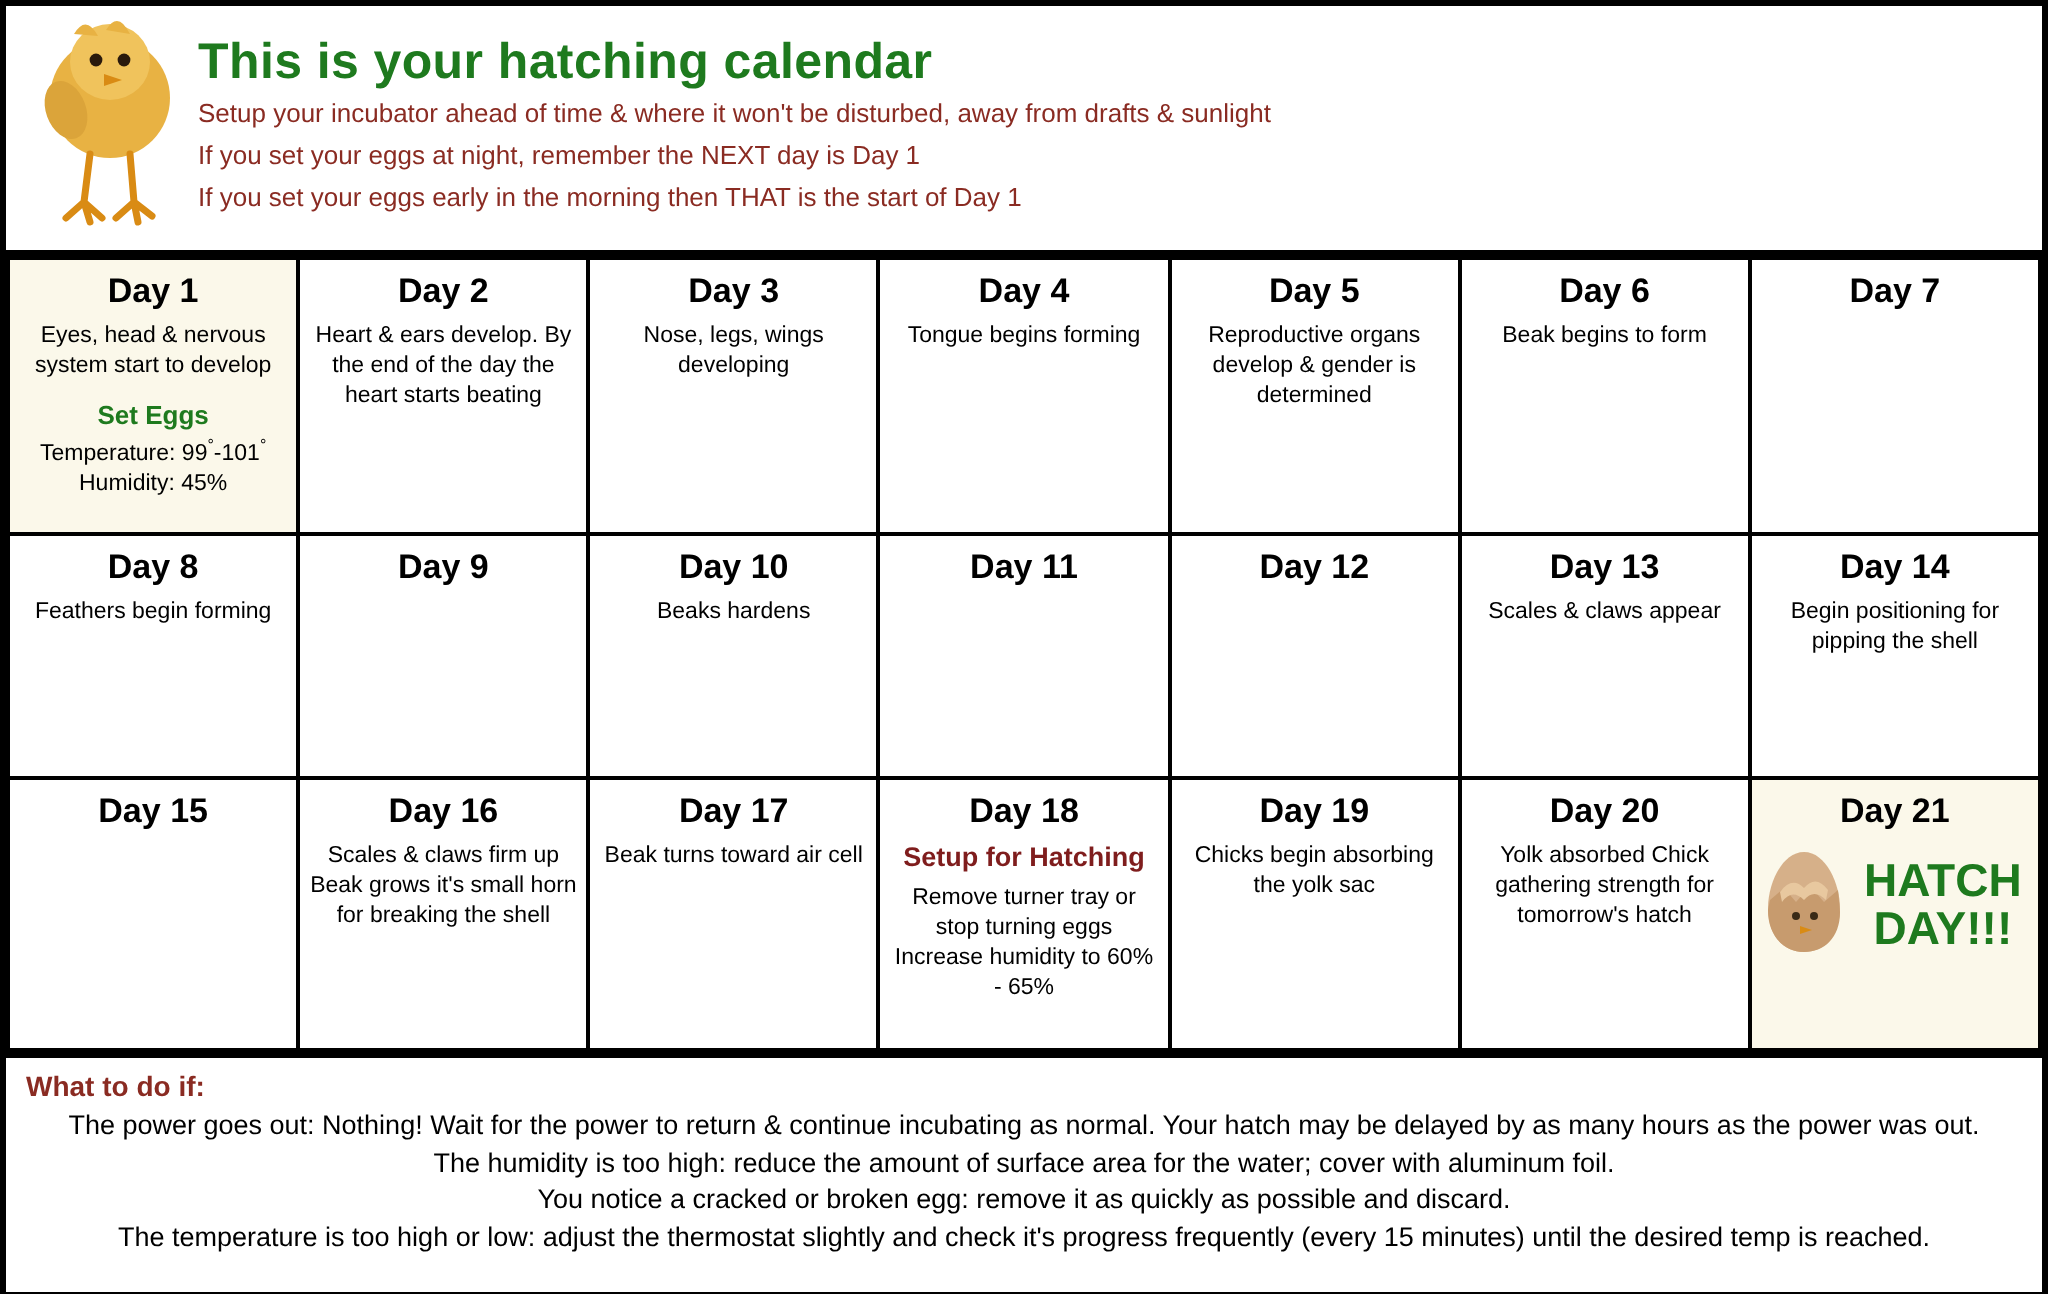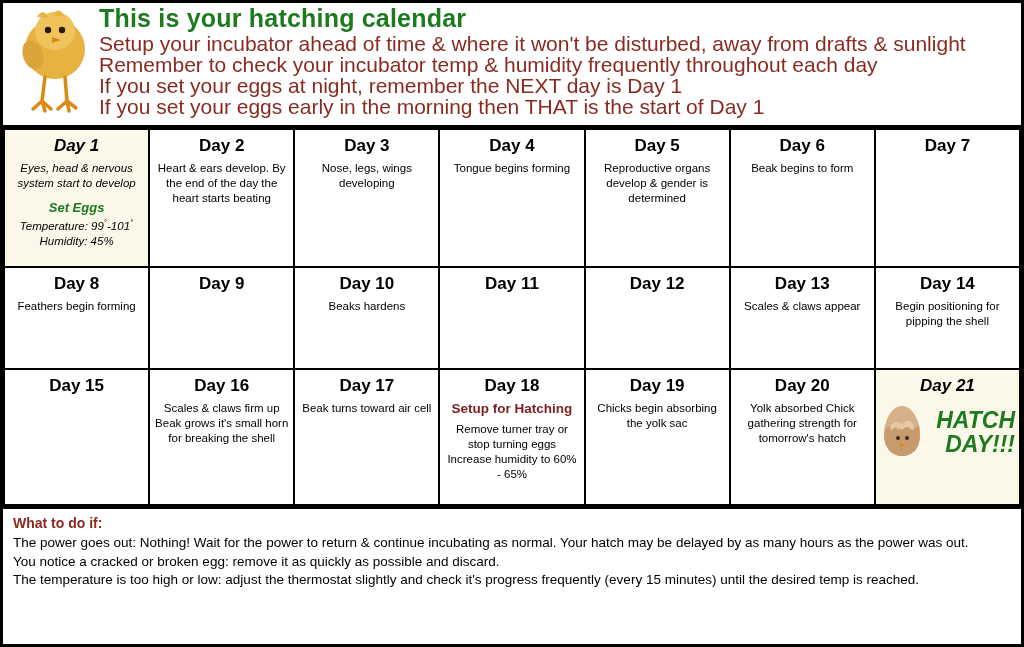--- a/index.html
+++ b/index.html
@@ -33,33 +33,33 @@
   }
   .chick {
     position: absolute;
     left: 6px;
     top: 2px;
     width: 92px;
     height: 118px;
   }
   .header-text {
     margin-left: 96px;
-    padding-top: 1px;
+    padding-top: 14px;
   }
   .head-title {
     color: #1e7a1e;
     font-size: 25px;
     font-weight: bold;
     letter-spacing: 0.2px;
     line-height: 28px;
     margin-bottom: 1px;
   }
   .head-line {
     color: #8a2b22;
-    font-size: 21px;
+    font-size: 13px;
     line-height: 21px;
     white-space: nowrap;
   }
   .happy {
     position: absolute;
     right: 12px;
     bottom: 4px;
     color: #8a2b22;
     font-size: 21px;
     font-weight: bold;
@@ -73,34 +73,34 @@
   }
   .calendar td {
     border: 2px solid #000;
     vertical-align: top;
     text-align: center;
     padding: 6px 4px 4px 4px;
     box-sizing: border-box;
     background: #fff;
   }
   .calendar tr.row1 td { height: 138px; }
-  .calendar tr.row2 td { height: 102px; }
+  .calendar tr.row2 td { height: 122px; }
   .calendar tr.row3 td { height: 136px; }
   .day-label {
     font-size: 17px;
     font-weight: bold;
     color: #000;
     margin-bottom: 5px;
   }
   .day-desc {
     font-size: 11.5px;
     color: #000;
     line-height: 15px;
   }
-  .cell-highlight { background: #fbf8ea !important; font-style: italic; }
+  .cell-highlight { background: #fbf8ea !important; }
   .set-eggs {
     margin-top: 9px;
     color: #1e7a1e;
     font-size: 13px;
     font-weight: bold;
   }
   .temp-line {
     font-size: 11.5px;
     line-height: 15px;
     color: #000;
@@ -118,21 +118,21 @@
     align-items: center;
     justify-content: center;
     gap: 4px;
     margin-top: 8px;
   }
   .hatch-text {
     color: #1e7a1e;
     font-size: 23px;
     font-weight: bold;
     line-height: 24px;
-    text-align: right;
+    text-align: center;
   }
   .egg {
     width: 44px;
     height: 56px;
     position: relative;
     flex: none;
   }
 
   
   .footer {
@@ -146,20 +146,21 @@
     font-size: 14px;
     font-weight: bold;
     color: #8a2b22;
     margin-bottom: 3px;
   }
   .footer-line {
     font-size: 13.5px;
     color: #000;
     line-height: 18.5px;
     white-space: nowrap;
+    text-align: center;
   }
 </style>
 </head>
 <body>
 
 <div class="page">
 
   <div class="header">
     <div class="chick">
       <svg viewBox="0 0 92 118" width="92" height="118">
@@ -171,21 +172,20 @@
         <circle cx="53" cy="25" r="3.2" fill="#2a1a0c"></circle>
         <path d="M43 32 L52 35 L43 38 Z" fill="#d98b14"></path>
         <ellipse cx="24" cy="50" rx="10" ry="15" fill="#dba43a" transform="rotate(-20 24 50)"></ellipse>
         <path d="M36 72 L33 96 M33 96 L24 104 M33 96 L36 106 M33 96 L42 104" stroke="#d98b14" stroke-width="3.5" fill="none" stroke-linecap="round"></path>
         <path d="M56 72 L58 96 M58 96 L49 104 M58 96 L60 106 M58 96 L67 103" stroke="#d98b14" stroke-width="3.5" fill="none" stroke-linecap="round"></path>
       </svg>
     </div>
     <div class="header-text">
       <div class="head-title">This is your hatching calendar</div>
       <div class="head-line">Setup your incubator ahead of time &amp; where it won't be disturbed, away from drafts &amp; sunlight</div>
-      <div class="head-line">Remember to check your incubator temp &amp; humidity frequently throughout each day</div>
       <div class="head-line">If you set your eggs at night, remember the NEXT day is Day 1</div>
       <div class="head-line">If you set your eggs early in the morning then THAT is the start of Day 1</div>
     </div>
   </div>
 
   <table class="calendar">
     <tbody>
         <tr class="row1">
       <td class="cell-highlight">
         <div class="day-label">Day 1</div>
@@ -295,17 +295,18 @@
           <span class="hatch-text">HATCH DAY!!!</span>
         </div>
       </td>
     </tr>
   </tbody>
     </table>
 
   <div class="footer">
     <div class="footer-title">What to do if:</div>
     <div class="footer-line">The power goes out: Nothing! Wait for the power to return &amp; continue incubating as normal. Your hatch may be delayed by as many hours as the power was out.</div>
+    <div class="footer-line">The humidity is too high: reduce the amount of surface area for the water; cover with aluminum foil.</div>
     <div class="footer-line">You notice a cracked or broken egg: remove it as quickly as possible and discard.</div>
     <div class="footer-line">The temperature is too high or low:  adjust the thermostat slightly and check it's progress frequently (every 15 minutes) until the desired temp is reached.</div>
   </div>
 
 </div>
 
 </body></html>

